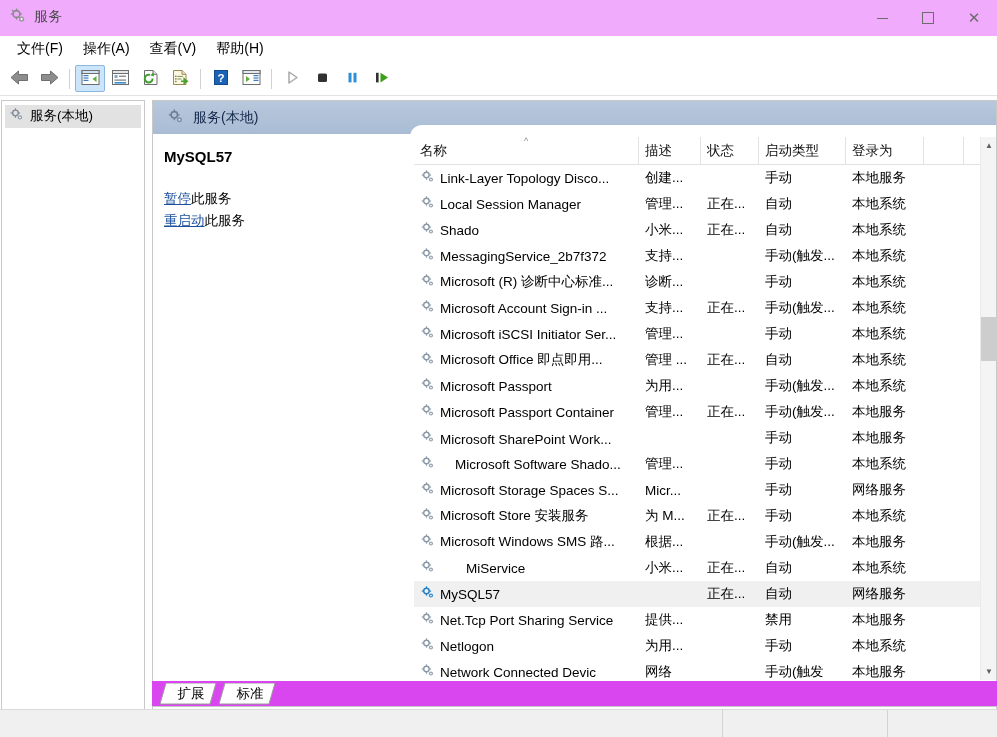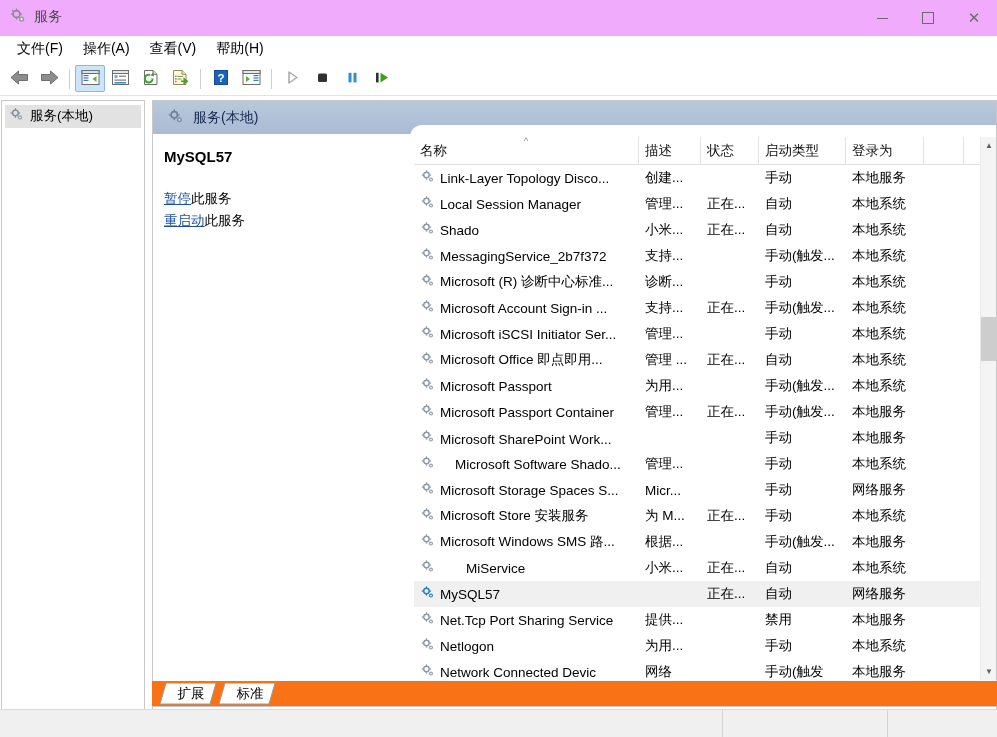--- a/index.html
+++ b/index.html
@@ -87,21 +87,21 @@
   
   .vscroll{position:absolute;right:1px;top:137px;width:16px;height:543px;background:#f4f4f4;
            border-left:1px solid #eaeaea;box-sizing:border-box;}
   .vs-arrow{width:16px;height:17px;display:flex;align-items:center;justify-content:center;
             font-size:8px;color:#606060;cursor:default;}
   .vs-track{position:absolute;left:0;top:17px;width:16px;bottom:17px;}
   .vs-thumb{position:absolute;left:0;top:163px;width:16px;height:44px;background:#cdcdcd;cursor:default;}
   .vs-arrow.down{position:absolute;left:0;bottom:0;}
 
   
-  .tabstrip{position:absolute;left:152px;top:681px;width:845px;height:26px;background:#f97316;}
+  .tabstrip{position:absolute;left:152px;top:681px;width:845px;height:26px;background:#d946ef;}
   .tab{position:absolute;top:2px;height:22px;font-size:13.5px;color:#000;cursor:default;
        display:flex;align-items:center;justify-content:center;}
   .tab .skewbox{position:absolute;left:0;top:0;right:0;bottom:0;}
   .tab span{position:relative;z-index:2;}
   .tabstrip-line{position:absolute;left:0;bottom:0;width:845px;height:1px;background:#c8c8c8;}
 
   
   .statusbar{position:absolute;left:0;top:709px;width:997px;height:28px;background:#f0f0f0;
              border-top:1px solid #dadada;display:flex;}
   .sb-cell{height:27px;border-right:1px solid #d3d3d3;box-sizing:border-box;}

